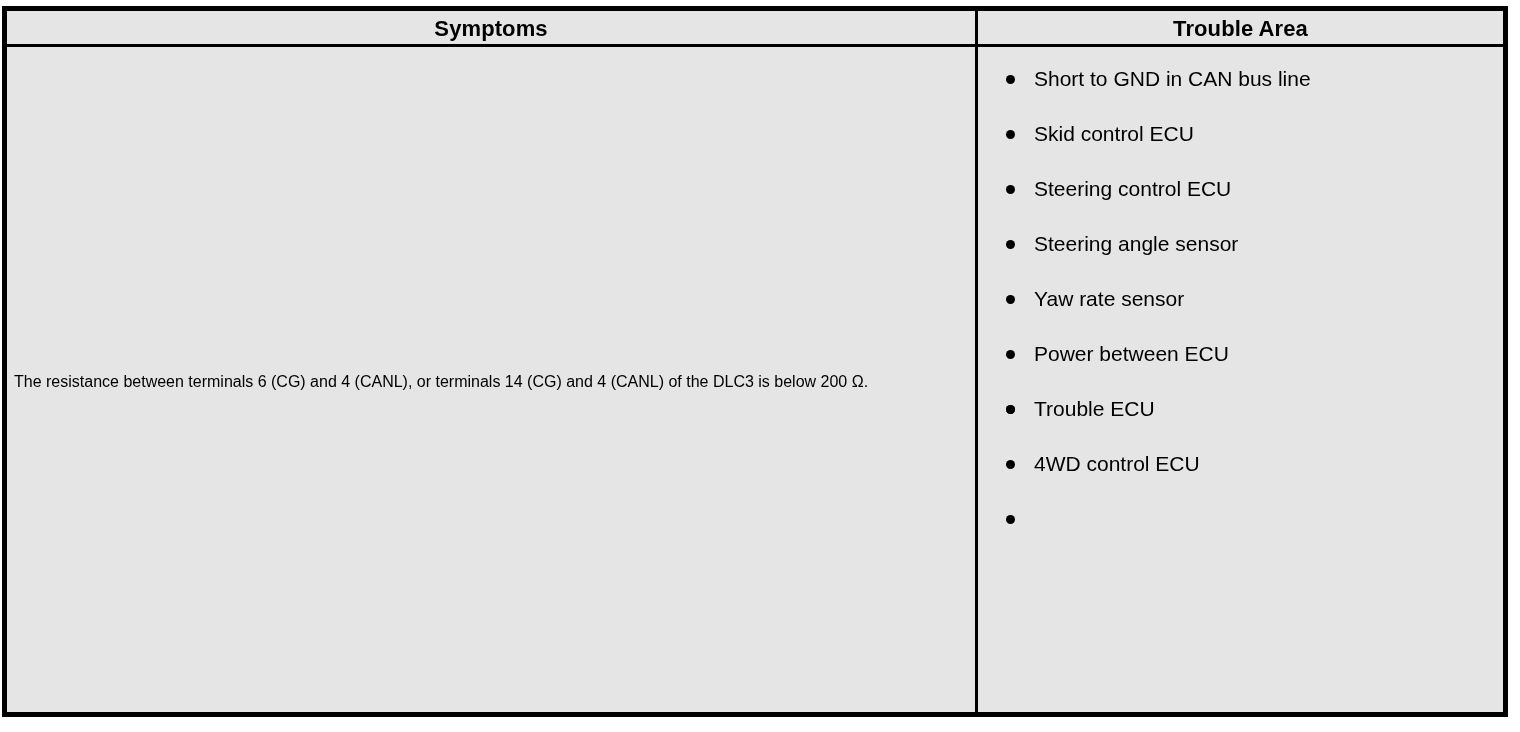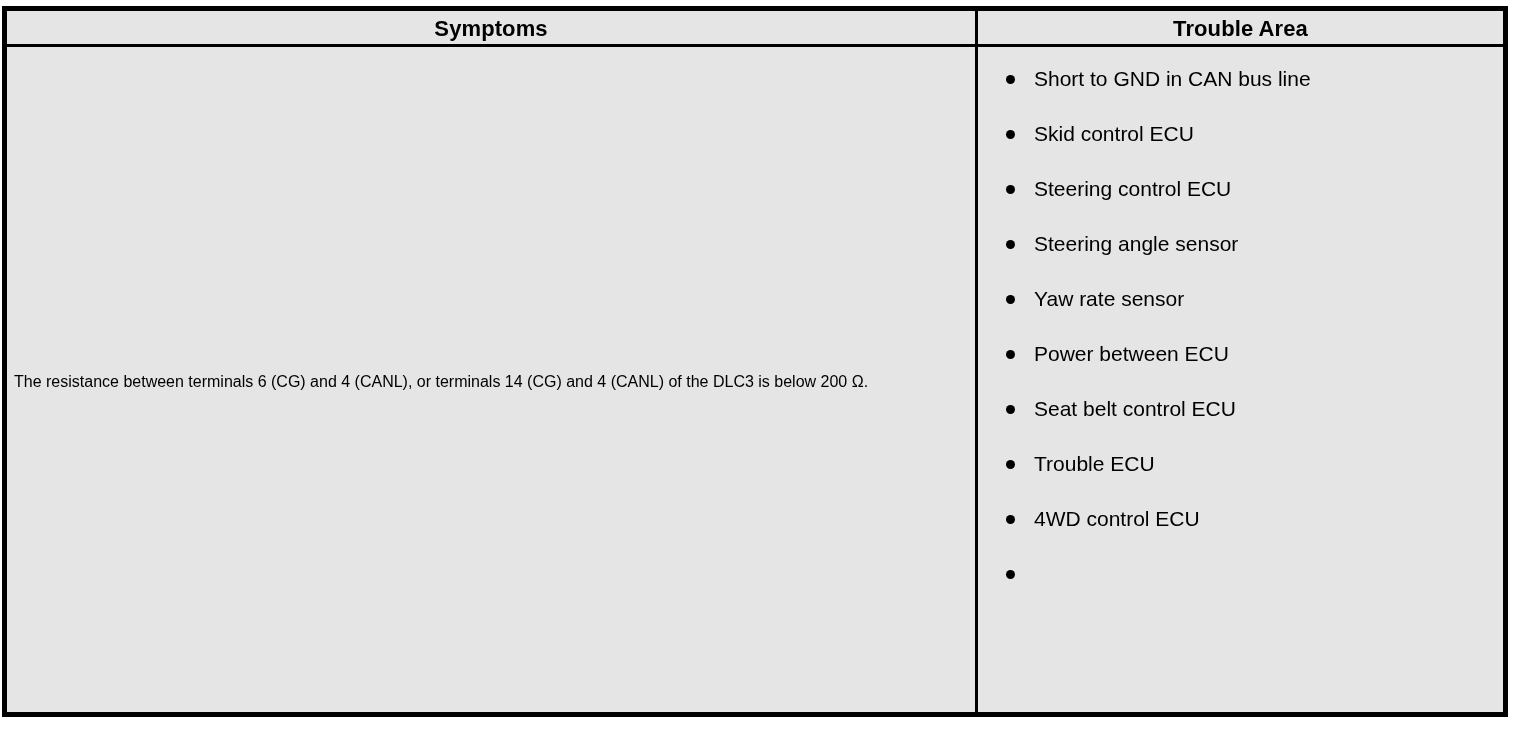--- a/index.html
+++ b/index.html
@@ -181,21 +181,20 @@
           <li class="trouble-item">
             <span class="bullet"></span>
             <span>Yaw rate sensor</span>
           </li>
           <li class="trouble-item">
             <span class="bullet"></span>
             <span>Power between ECU</span>
           </li>
           <li class="trouble-item">
             <span class="bullet"></span>
-            <span>Seat belt control ECU</span>
           </li>
           <li class="trouble-item">
             <span class="bullet"></span>
             <span>Trouble ECU</span>
           </li>
           <li class="trouble-item">
             <span class="bullet"></span>
             <span>4WD control ECU</span>
           </li>
           <li class="trouble-item">

